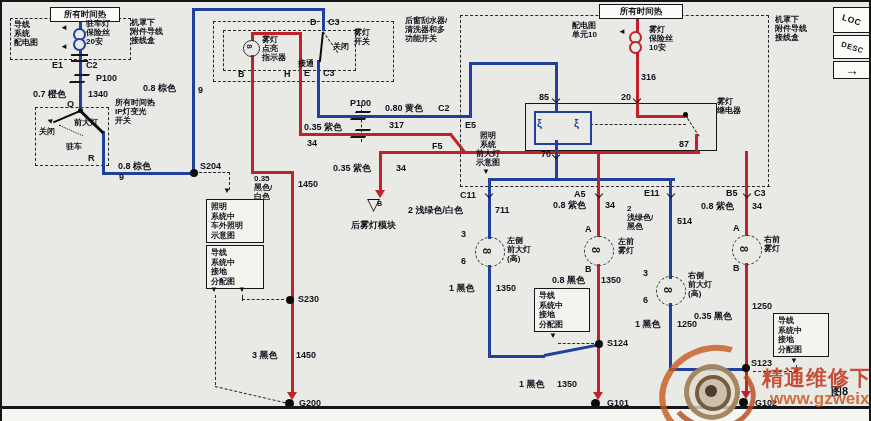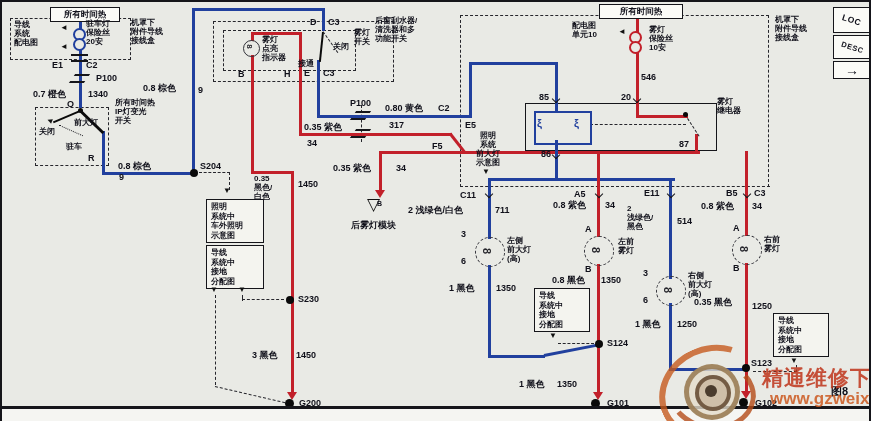--- a/index.html
+++ b/index.html
@@ -119,21 +119,21 @@
 分配图</div>
   <span class="mark" style="left:208px;top:283px;">▼</span>
   <span class="mark" style="left:236px;top:283px;">▼</span>
   <div class="dash-v" style="left:213px;top:293px;height:90px;"></div>
   <div class="dash-v" style="left:240px;top:293px;height:6px;"></div>
   <div class="dash-h" style="left:240px;top:297px;width:42px;"></div>
   <div class="dash-h diag" style="left:213px;top:384px;width:72px;transform:rotate(13deg);"></div>
 
   <div class="dashbox" style="left:211px;top:19px;width:179px;height:59px;"></div>
   <div class="dashbox" style="left:221px;top:28px;width:131px;height:39px;"></div>
-  <span class="lbl sm" style="left:373px;top:15px;">后窗刮水器/
+  <span class="lbl sm" style="left:403px;top:15px;">后窗刮水器/
 清洗器和多
 功能开关</span>
   <span class="lbl sm" style="left:352px;top:27px;">雾灯
 开关</span>
   <span class="lbl sm" style="left:260px;top:34px;">雾灯
 点亮
 指示器</span>
   <span class="lbl sm" style="left:296px;top:58px;">接通</span>
   <span class="lbl sm" style="left:331px;top:41px;">关闭</span>
   <span class="lbl" style="left:308px;top:15px;">D</span>
@@ -200,28 +200,28 @@
 
   <div class="wire wr" style="left:634px;top:16px;width:3px;height:88px;"></div>
   <div class="loopc" style="left:627px;top:29px;width:9px;height:9px;border:2px solid #c2202a;"></div>
   <div class="loopc" style="left:627px;top:39px;width:9px;height:9px;border:2px solid #c2202a;"></div>
   <span class="lbl sm" style="left:570px;top:20px;">配电图
 单元10</span>
   <span class="mark" style="left:616px;top:25px;">◄</span>
   <span class="lbl sm" style="left:647px;top:24px;">雾灯
 保险丝
 10安</span>
-  <span class="lbl" style="left:639px;top:70px;">546</span>
+  <span class="lbl" style="left:639px;top:70px;">316</span>
 
   <div class="solidbox" style="left:523px;top:101px;width:190px;height:46px;"></div>
   <span class="lbl sm" style="left:715px;top:96px;">雾灯
 继电器</span>
   <span class="lbl" style="left:537px;top:90px;">85</span>
   <span class="lbl" style="left:619px;top:90px;">20</span>
-  <span class="lbl" style="left:539px;top:147px;">86</span>
+  <span class="lbl" style="left:539px;top:147px;">70</span>
   <span class="lbl" style="left:677px;top:137px;">87</span>
   <div class="coil" style="left:532px;top:109px;width:54px;height:30px;"></div>
   <span class="mark" style="left:535px;top:115px;color:#21409e;font-size:11px;">ξ</span>
   <span class="mark" style="left:572px;top:115px;color:#21409e;font-size:11px;">ξ</span>
   <div class="dash-h" style="left:588px;top:122px;width:96px;"></div>
   <div class="wire wb" style="left:553px;top:60px;width:3px;height:50px;"></div>
   <div class="wire wb" style="left:467px;top:60px;width:89px;height:3px;"></div>
   <div class="wire wb" style="left:467px;top:60px;width:3px;height:56px;"></div>
   <div class="wire wb" style="left:553px;top:138px;width:3px;height:41px;"></div>
   <div class="wire wr" style="left:634px;top:101px;width:3px;height:15px;"></div>
@@ -310,21 +310,21 @@
   <span class="lbl" style="left:699px;top:199px;">0.8 紫色</span>
   <span class="lbl" style="left:750px;top:199px;">34</span>
   <div class="wire wr" style="left:743px;top:149px;width:3px;height:85px;"></div>
   <div class="lamp" style="left:730px;top:233px;width:28px;height:28px;"></div>
   <span class="fil" style="left:739px;top:241px;">8</span>
   <span class="lbl" style="left:731px;top:221px;">A</span>
   <span class="lbl" style="left:731px;top:261px;">B</span>
   <span class="lbl sm" style="left:762px;top:234px;">右前
 雾灯</span>
   <div class="wire wr" style="left:743px;top:261px;width:3px;height:131px;"></div>
-  <span class="lbl" style="left:692px;top:295px;">0.35 黑色</span>
+  <span class="lbl" style="left:692px;top:309px;">0.35 黑色</span>
   <span class="lbl" style="left:750px;top:299px;">1250</span>
   <div class="dot" style="left:740px;top:362px;width:8px;height:8px;"></div>
   <span class="lbl" style="left:749px;top:356px;">S123</span>
   <div class="tri-r" style="left:739px;top:389px;"></div>
   <div class="dot" style="left:737px;top:396px;width:9px;height:9px;"></div>
   <span class="lbl" style="left:753px;top:396px;">G102</span>
 
   <div class="refbox" style="left:771px;top:311px;width:46px;">导线
 系统中
 接地

